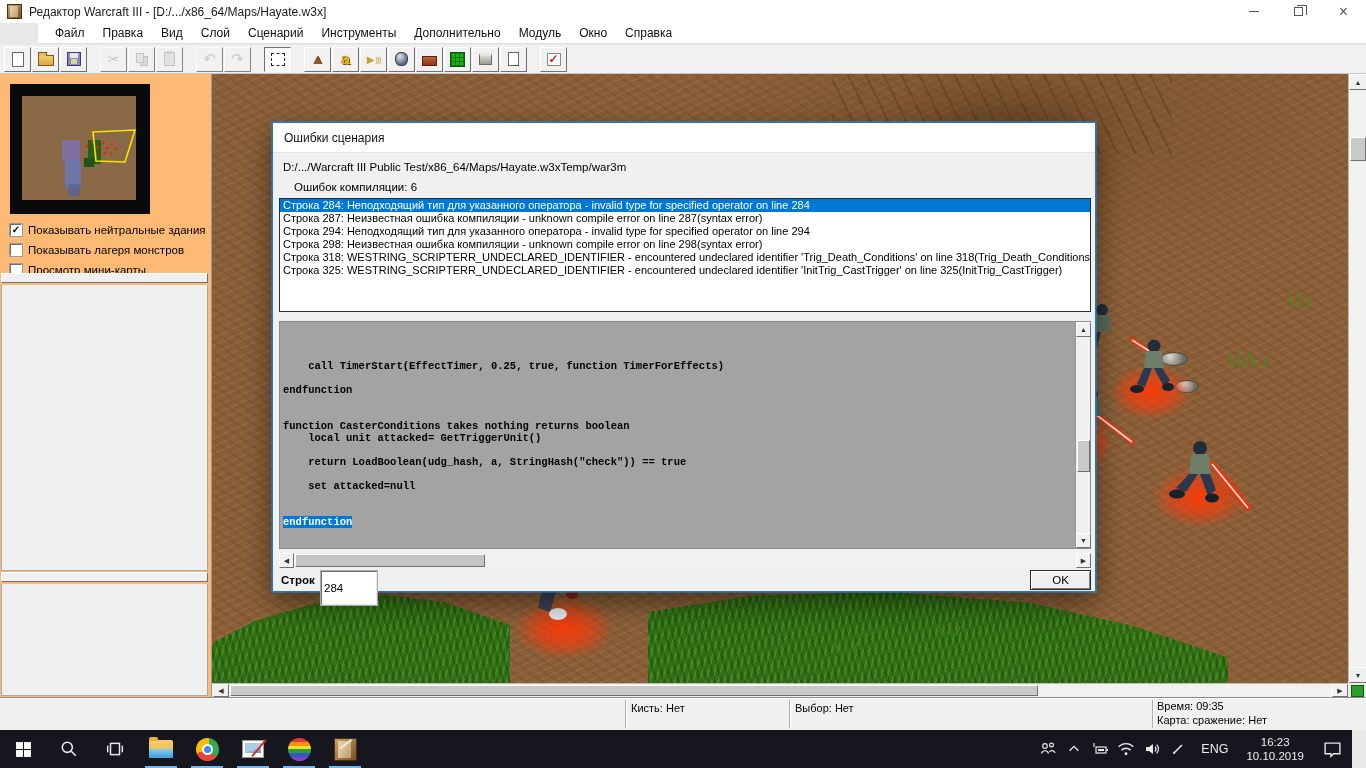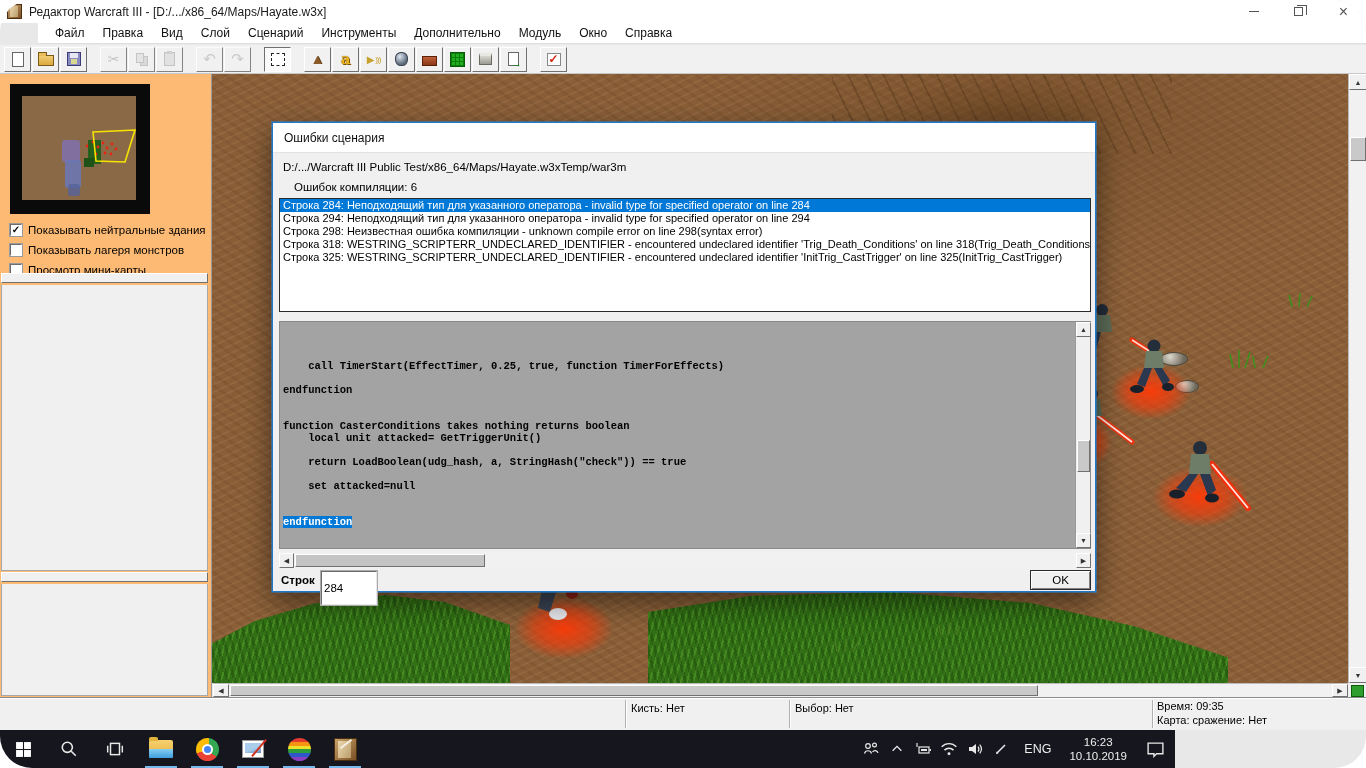--- a/index.html
+++ b/index.html
@@ -1,17 +1,17 @@
 <!DOCTYPE html>
 <html><head>
 <meta charset="utf-8">
 <style>
   * { margin:0; padding:0; box-sizing:border-box; }
   html,body { width:1366px; height:768px; overflow:hidden; font-family:"Liberation Sans", sans-serif; }
-  #screen { position:relative; width:1366px; height:768px; background:#e8e8e8; overflow:hidden;border-radius:32px; }
+  #screen { position:relative; width:1366px; height:768px; background:#e8e8e8; overflow:hidden; }
 
   
   .titlebar { position:absolute; left:0; top:0; width:1366px; height:23px; background:#ffffff; display:flex; align-items:center; padding-left:7px; }
   .app-icon { width:15px; height:15px; background:linear-gradient(135deg,#caa36a,#7a4f24); border:1px solid #4a3010; position:relative; margin-right:7px; }
   .app-icon::before { content:""; position:absolute; left:2px; top:1px; width:8px; height:11px; background:linear-gradient(115deg,#ecd8ae,#b99c6a); }
   .title-text { font-size:12px; color:#1a1a1a; }
   .win-controls { position:absolute; right:0; top:0; height:23px; display:flex; }
   .win-btn { width:45px; height:23px; display:flex; align-items:center; justify-content:center; color:#555; }
   .wb-min { width:10px; height:1px; background:#555; }
   .wb-restore { width:9px; height:9px; border:1px solid #555; position:relative; background:#fff; }
@@ -125,21 +125,21 @@
 
   
   .statusbar { position:absolute; left:0; top:697px; width:1366px; height:33px; background:#f0f0f0; border-top:1px solid #8a8a8a; box-shadow:inset 0 1px 0 #fff; font-size:11px; color:#000; z-index:20; }
   .sb-div { position:absolute; top:2px; bottom:2px; width:1px; background:#b0b0b0; box-shadow:1px 0 0 #fff; }
   .st-brush { position:absolute; left:631px; top:4px; }
   .st-sel { position:absolute; left:795px; top:4px; }
   .st-time { position:absolute; left:1157px; top:2px; }
   .st-map { position:absolute; left:1157px; top:16px; }
 
   
-  .taskbar { position:absolute; left:0; top:730px; width:1175px; height:38px; background:#16161e; z-index:30; display:flex; align-items:center; }
+  .taskbar { position:absolute; left:0; top:730px; width:1352px; height:38px; background:#16161e; z-index:30; display:flex; align-items:center; }
   .tk-slot { width:46px; height:38px; display:flex; align-items:center; justify-content:center; position:relative; }
   .tk-slot.open::after { content:""; position:absolute; left:7px; right:7px; bottom:0; height:2px; background:#76b9ed; }
   .ic-chrome { width:23px; height:23px; border-radius:50%; background:conic-gradient(from 130deg,#ea4335 0 120deg,#fbbc05 0 240deg,#34a853 0 360deg); position:relative; }
   .ic-chrome::before { content:""; position:absolute; left:6px; top:6px; width:11px; height:11px; border-radius:50%; background:#fff; }
   .ic-chrome::after { content:""; position:absolute; left:8px; top:8px; width:7px; height:7px; border-radius:50%; background:#4285f4; }
   .ic-explorer { width:24px; height:18px; position:relative; background:linear-gradient(#f7d070,#e2b33a); border-radius:2px; }
   .ic-explorer::before { content:""; position:absolute; left:0; top:-3px; width:9px; height:4px; background:#e2b33a; border-radius:2px 2px 0 0; }
   .ic-explorer::after { content:""; position:absolute; left:0; right:0; bottom:0; height:9px; background:linear-gradient(#86cdf2,#3f9ede); border-radius:1px; }
   .ic-paint { width:22px; height:18px; background:#fff; border:1px solid #9a9a9a; position:relative; overflow:visible; }
   .ic-paint::before { content:""; position:absolute; left:2px; top:2px; right:2px; bottom:4px; background:linear-gradient(160deg,#a9cdea 55%,#5b89c0); }
@@ -404,20 +404,21 @@
   <div class="dialog">
     <div class="dlg-title">
         <span>Ошибки сценария</span>
       </div>
     <div class="dlg-path">D:/.../Warcraft III Public Test/x86_64/Maps/Hayate.w3xTemp/war3m</div>
     <div class="dlg-count">Ошибок компиляции: 6</div>
 
     <div class="err-list">
 
     <div class="err-row selected">Строка 284: Неподходящий тип для указанного оператора - invalid type for specified operator on line 284</div>
+        <div class="err-row">Строка 287: Неизвестная ошибка компиляции - unknown compile error on line 287(syntax error)</div>
         <div class="err-row">Строка 294: Неподходящий тип для указанного оператора - invalid type for specified operator on line 294</div>
         <div class="err-row">Строка 298: Неизвестная ошибка компиляции - unknown compile error on line 298(syntax error)</div>
         <div class="err-row">Строка 318: WESTRING_SCRIPTERR_UNDECLARED_IDENTIFIER - encountered undeclared identifier 'Trig_Death_Conditions' on line 318(Trig_Death_Conditions)</div>
         <div class="err-row">Строка 325: WESTRING_SCRIPTERR_UNDECLARED_IDENTIFIER - encountered undeclared identifier 'InitTrig_CastTrigger' on line 325(InitTrig_CastTrigger)</div>
       </div>
 
     <div class="code-box">
       <div class="code-view">
 
       <div class="code-line"><span>&nbsp;</span></div>

